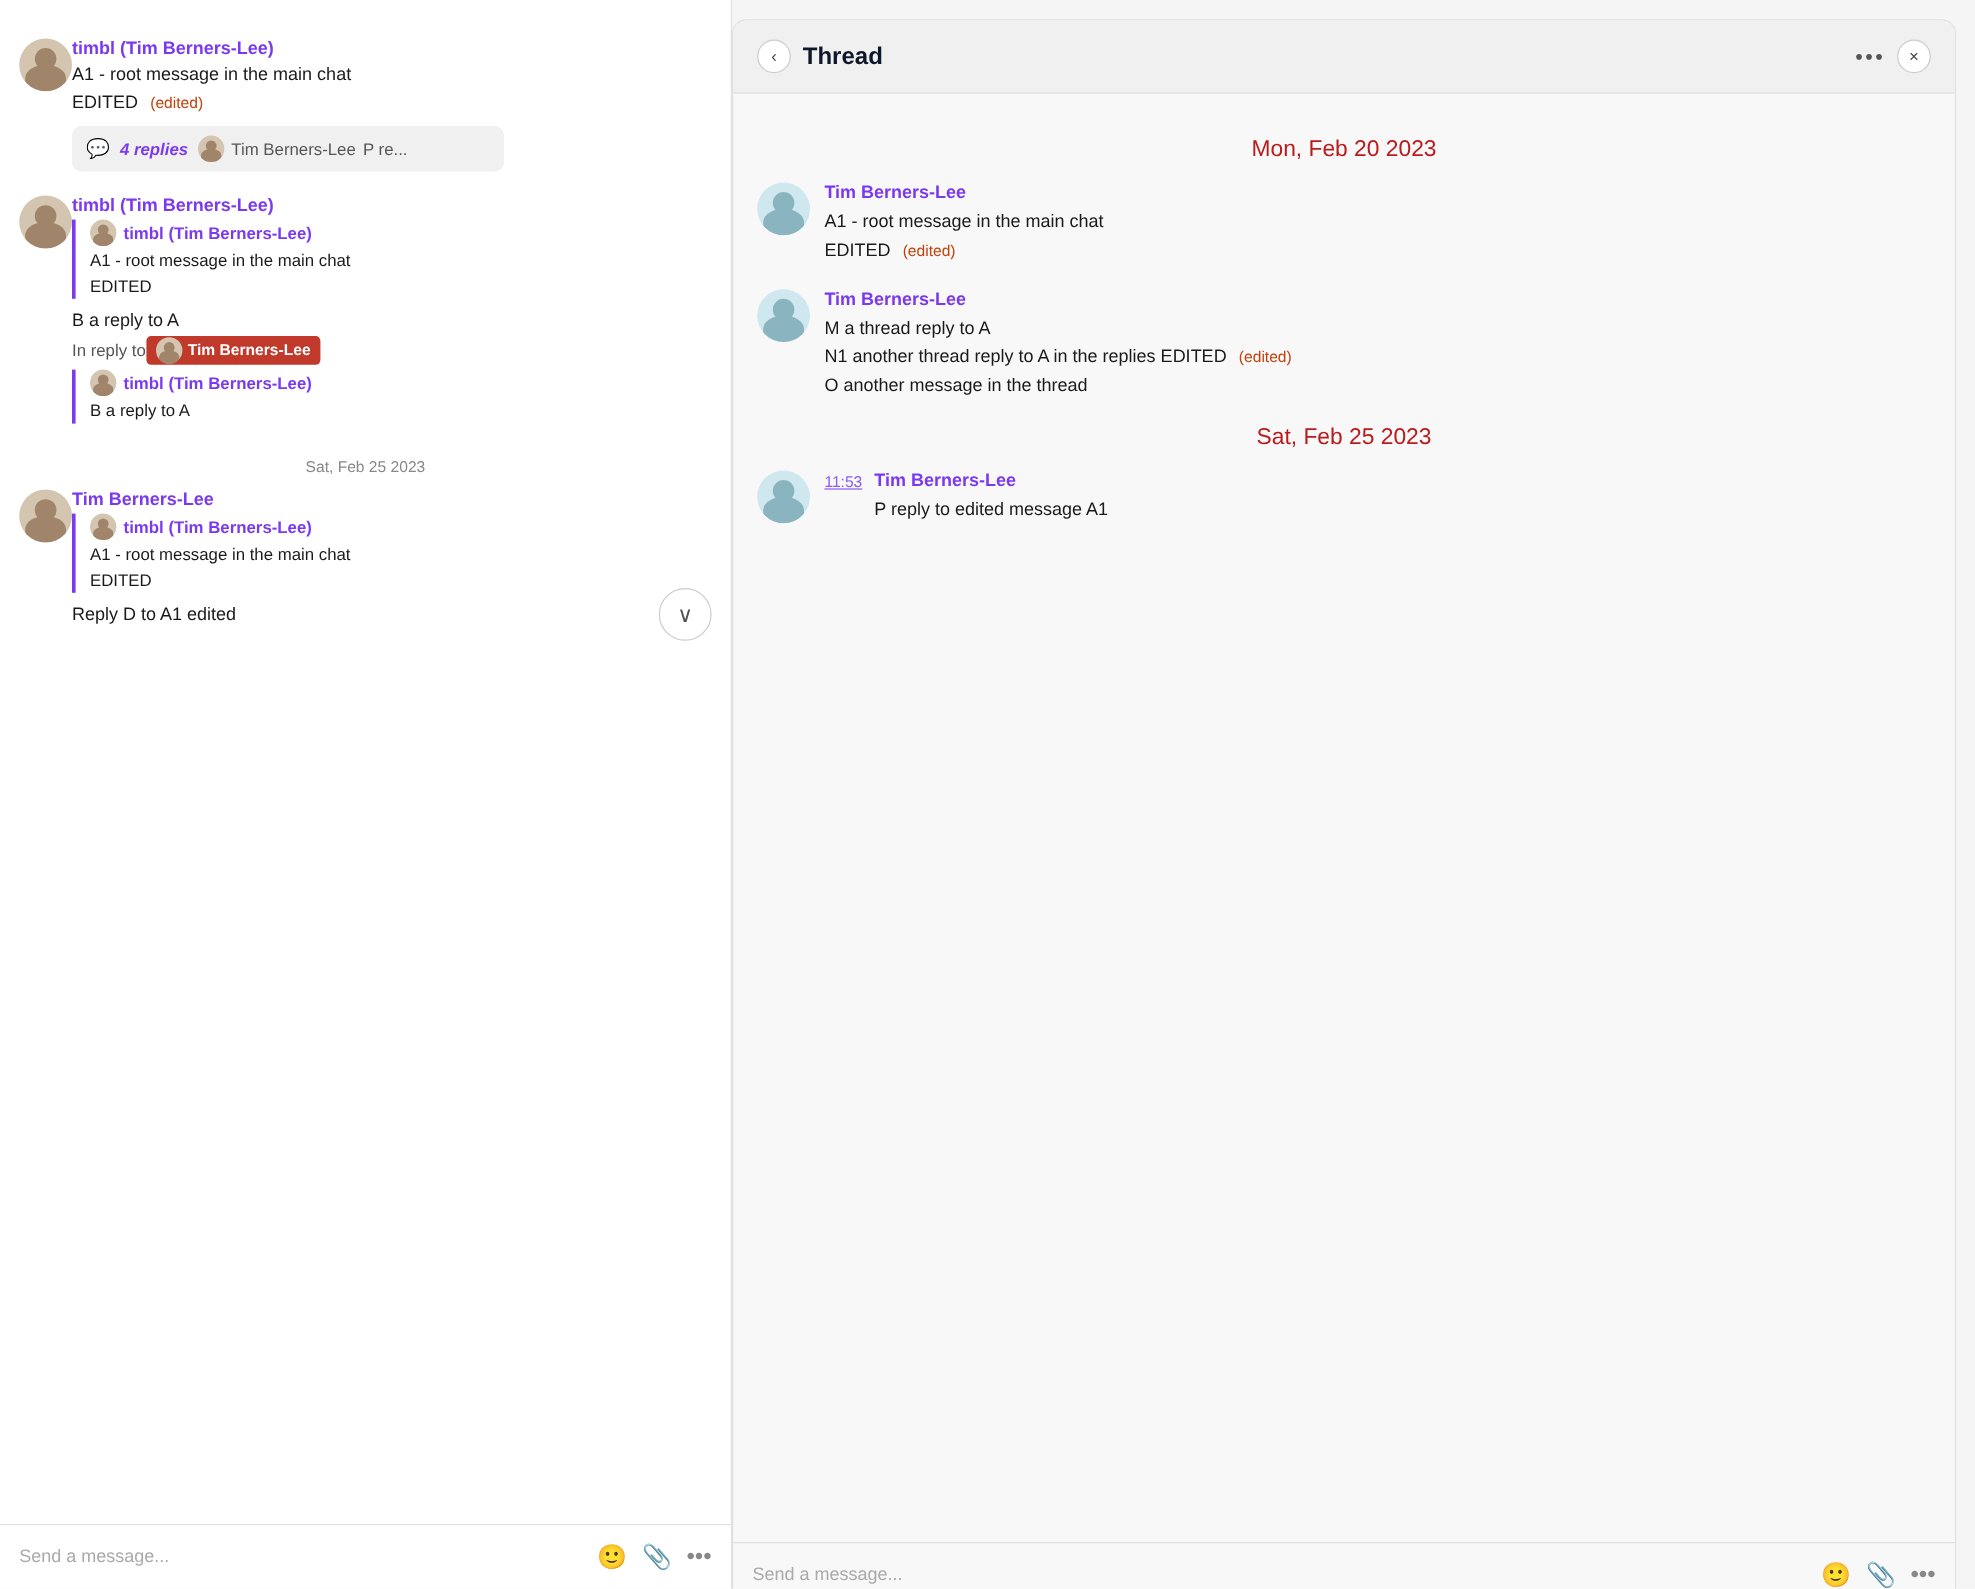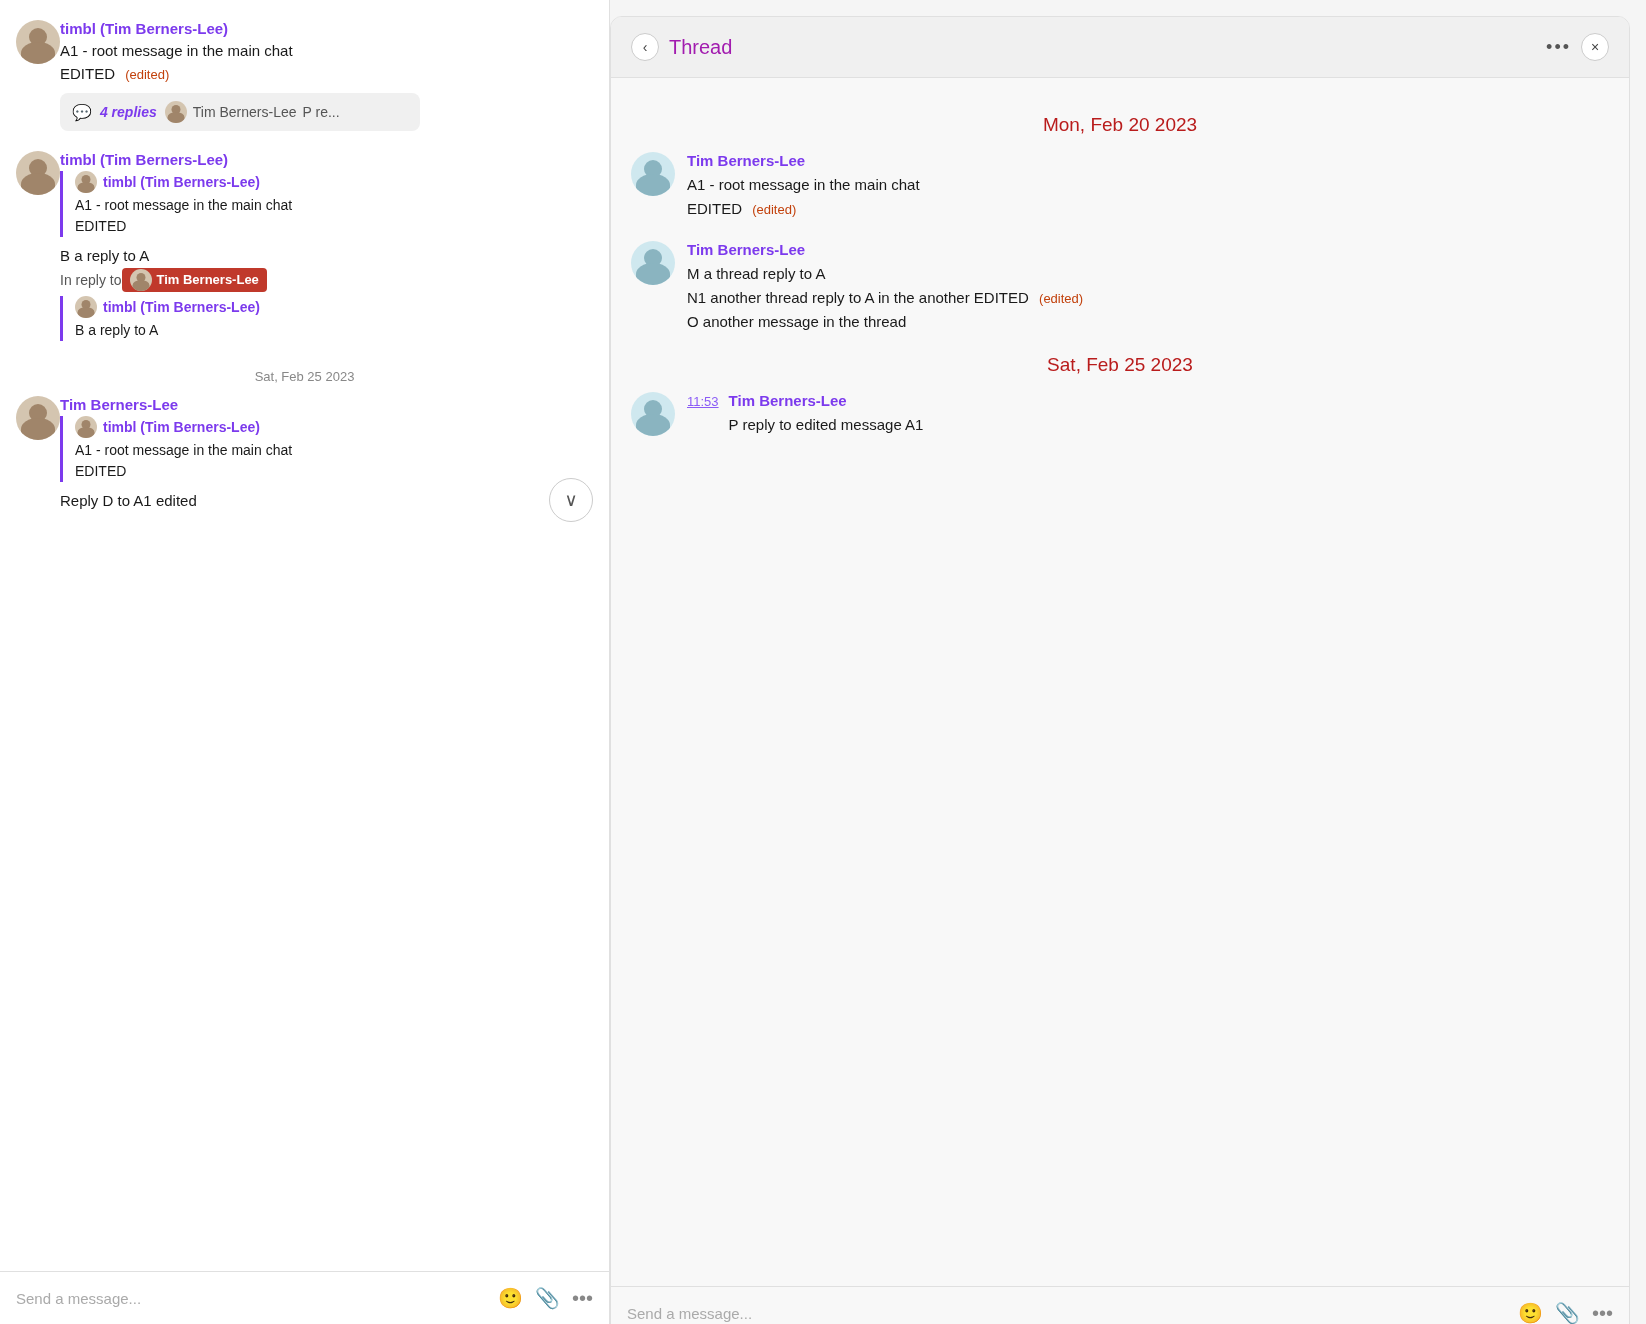--- a/index.html
+++ b/index.html
@@ -18,21 +18,21 @@
       background: #ffffff;
       display: flex;
       flex-direction: column;
       border-right: 1px solid #e0e0e0;
       height: 100%;
     }
 
     .messages-area {
       flex: 1;
       overflow-y: auto;
-      padding: 20px 16px 10px 16px;
+      padding: 32px 16px 10px 16px;
     }
 
     .message-block {
       display: flex;
       margin-bottom: 20px;
       align-items: flex-start;
     }
 
     .message-content {
       flex: 1;
@@ -210,22 +210,22 @@
       display: flex;
       align-items: center;
       justify-content: center;
       cursor: pointer;
       color: #444;
       font-size: 14px;
     }
 
     .thread-title {
       font-size: 20px;
-      font-weight: 400;
-      color: #a21caf;
+      font-weight: 700;
+      color: #0f172a;
       flex: 1;
     }
 
     .more-btn {
       font-size: 18px;
       color: #555;
       cursor: pointer;
       letter-spacing: 2px;
     }
 
@@ -546,21 +546,21 @@
       </div>
     </div>
 
     <div class="thread-message-block">
       <div class="thread-avatar"></div>
       <div class="thread-message-content">
         <div class="thread-username">Tim Berners-Lee</div>
         <div class="thread-text">
           <span>M a thread reply to A</span><br>
           <span>N1 another thread reply to A in the</span>
-          <span>another EDITED</span>
+          <span>replies EDITED</span>
           <span class="edited-label">(edited)</span><br>
           <span>O another message in the thread</span>
         </div>
       </div>
     </div>
 
     <div class="thread-date-sep">Sat, Feb 25 2023</div>
 
     <div class="thread-message-block">
       <div class="thread-avatar"></div>

